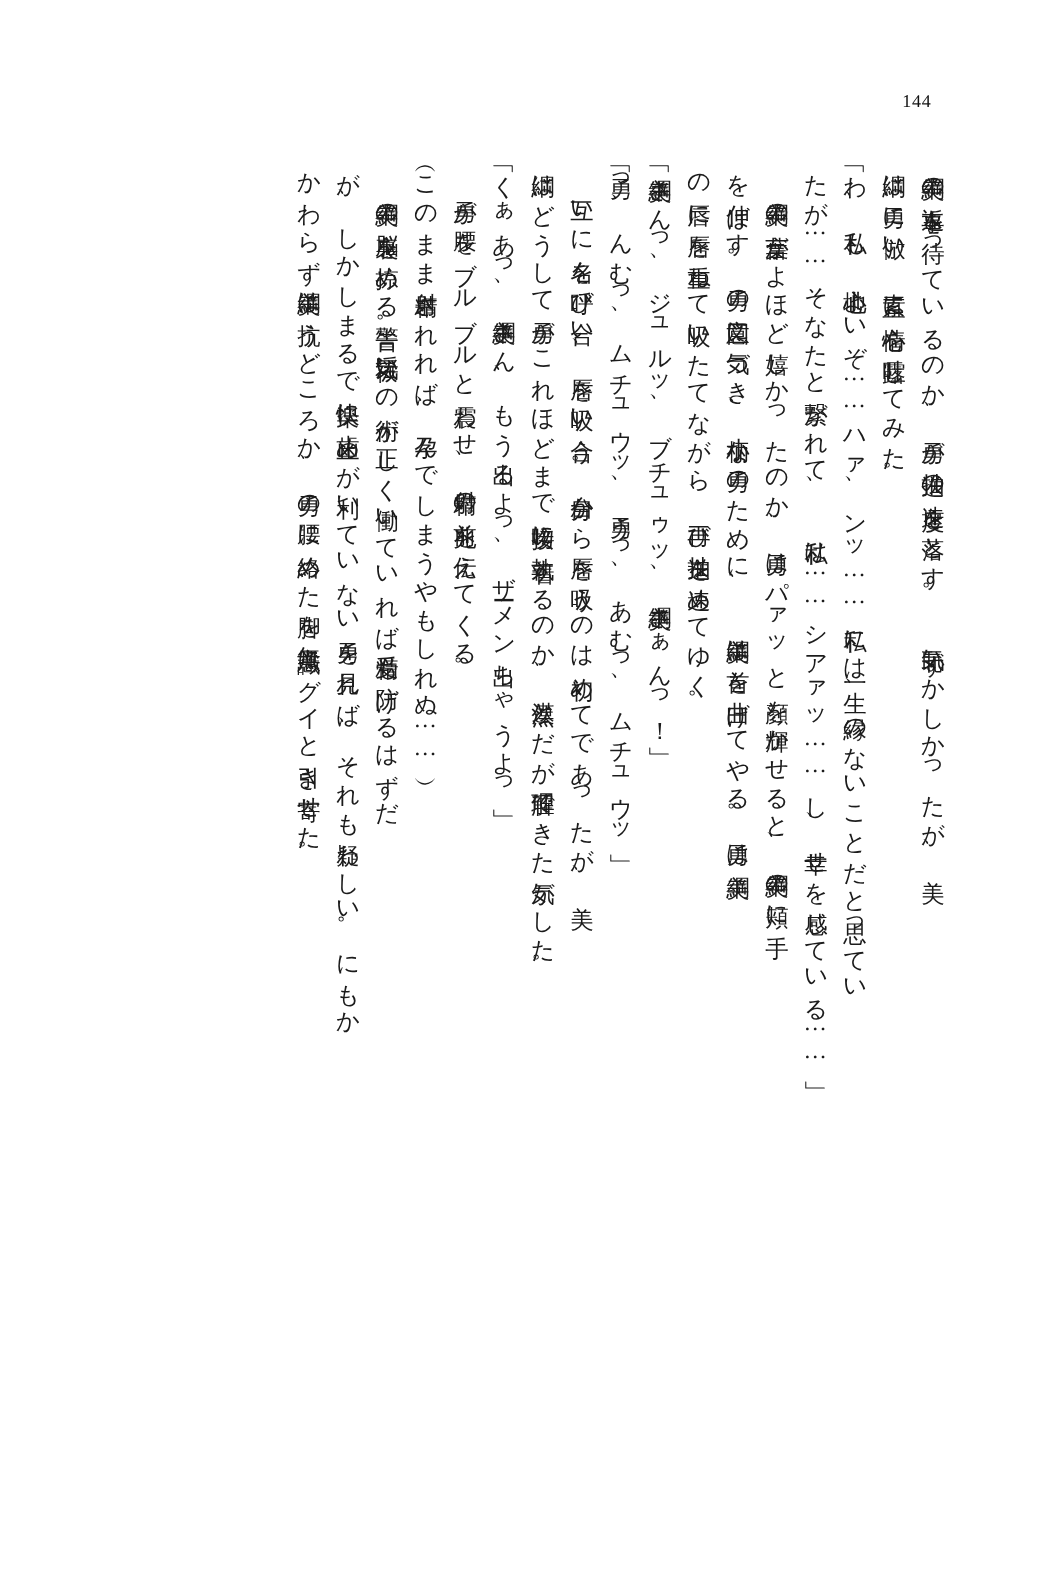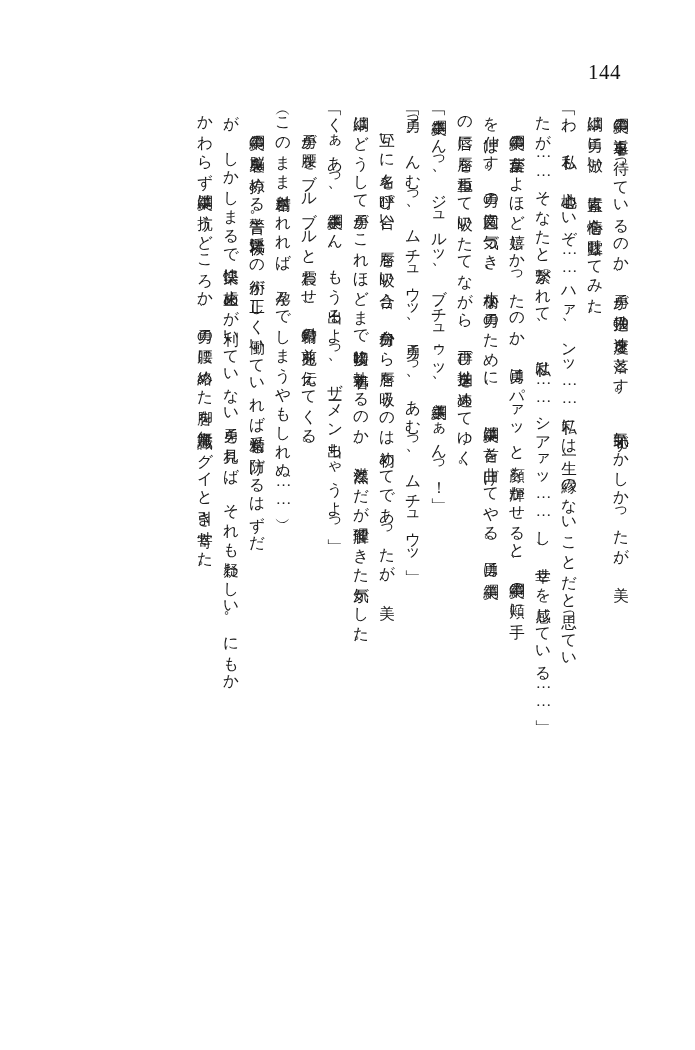--- a/index.html
+++ b/index.html
@@ -20,21 +20,21 @@
     width: 695px;
     height: 1050px;
     background: #ffffff;
     box-sizing: border-box;
   }
 
   .page-number {
     position: absolute;
     top: 60px;
     right: 74px;
-    font-size: 21px;
+    font-size: 12px;
     letter-spacing: 0.5px;
     color: #111;
     font-family: "Liberation Serif", "DejaVu Serif", serif;
   }
 
   .text-block {
     position: absolute;
     top: 105px;
     left: 58px;
     right: 66px;

